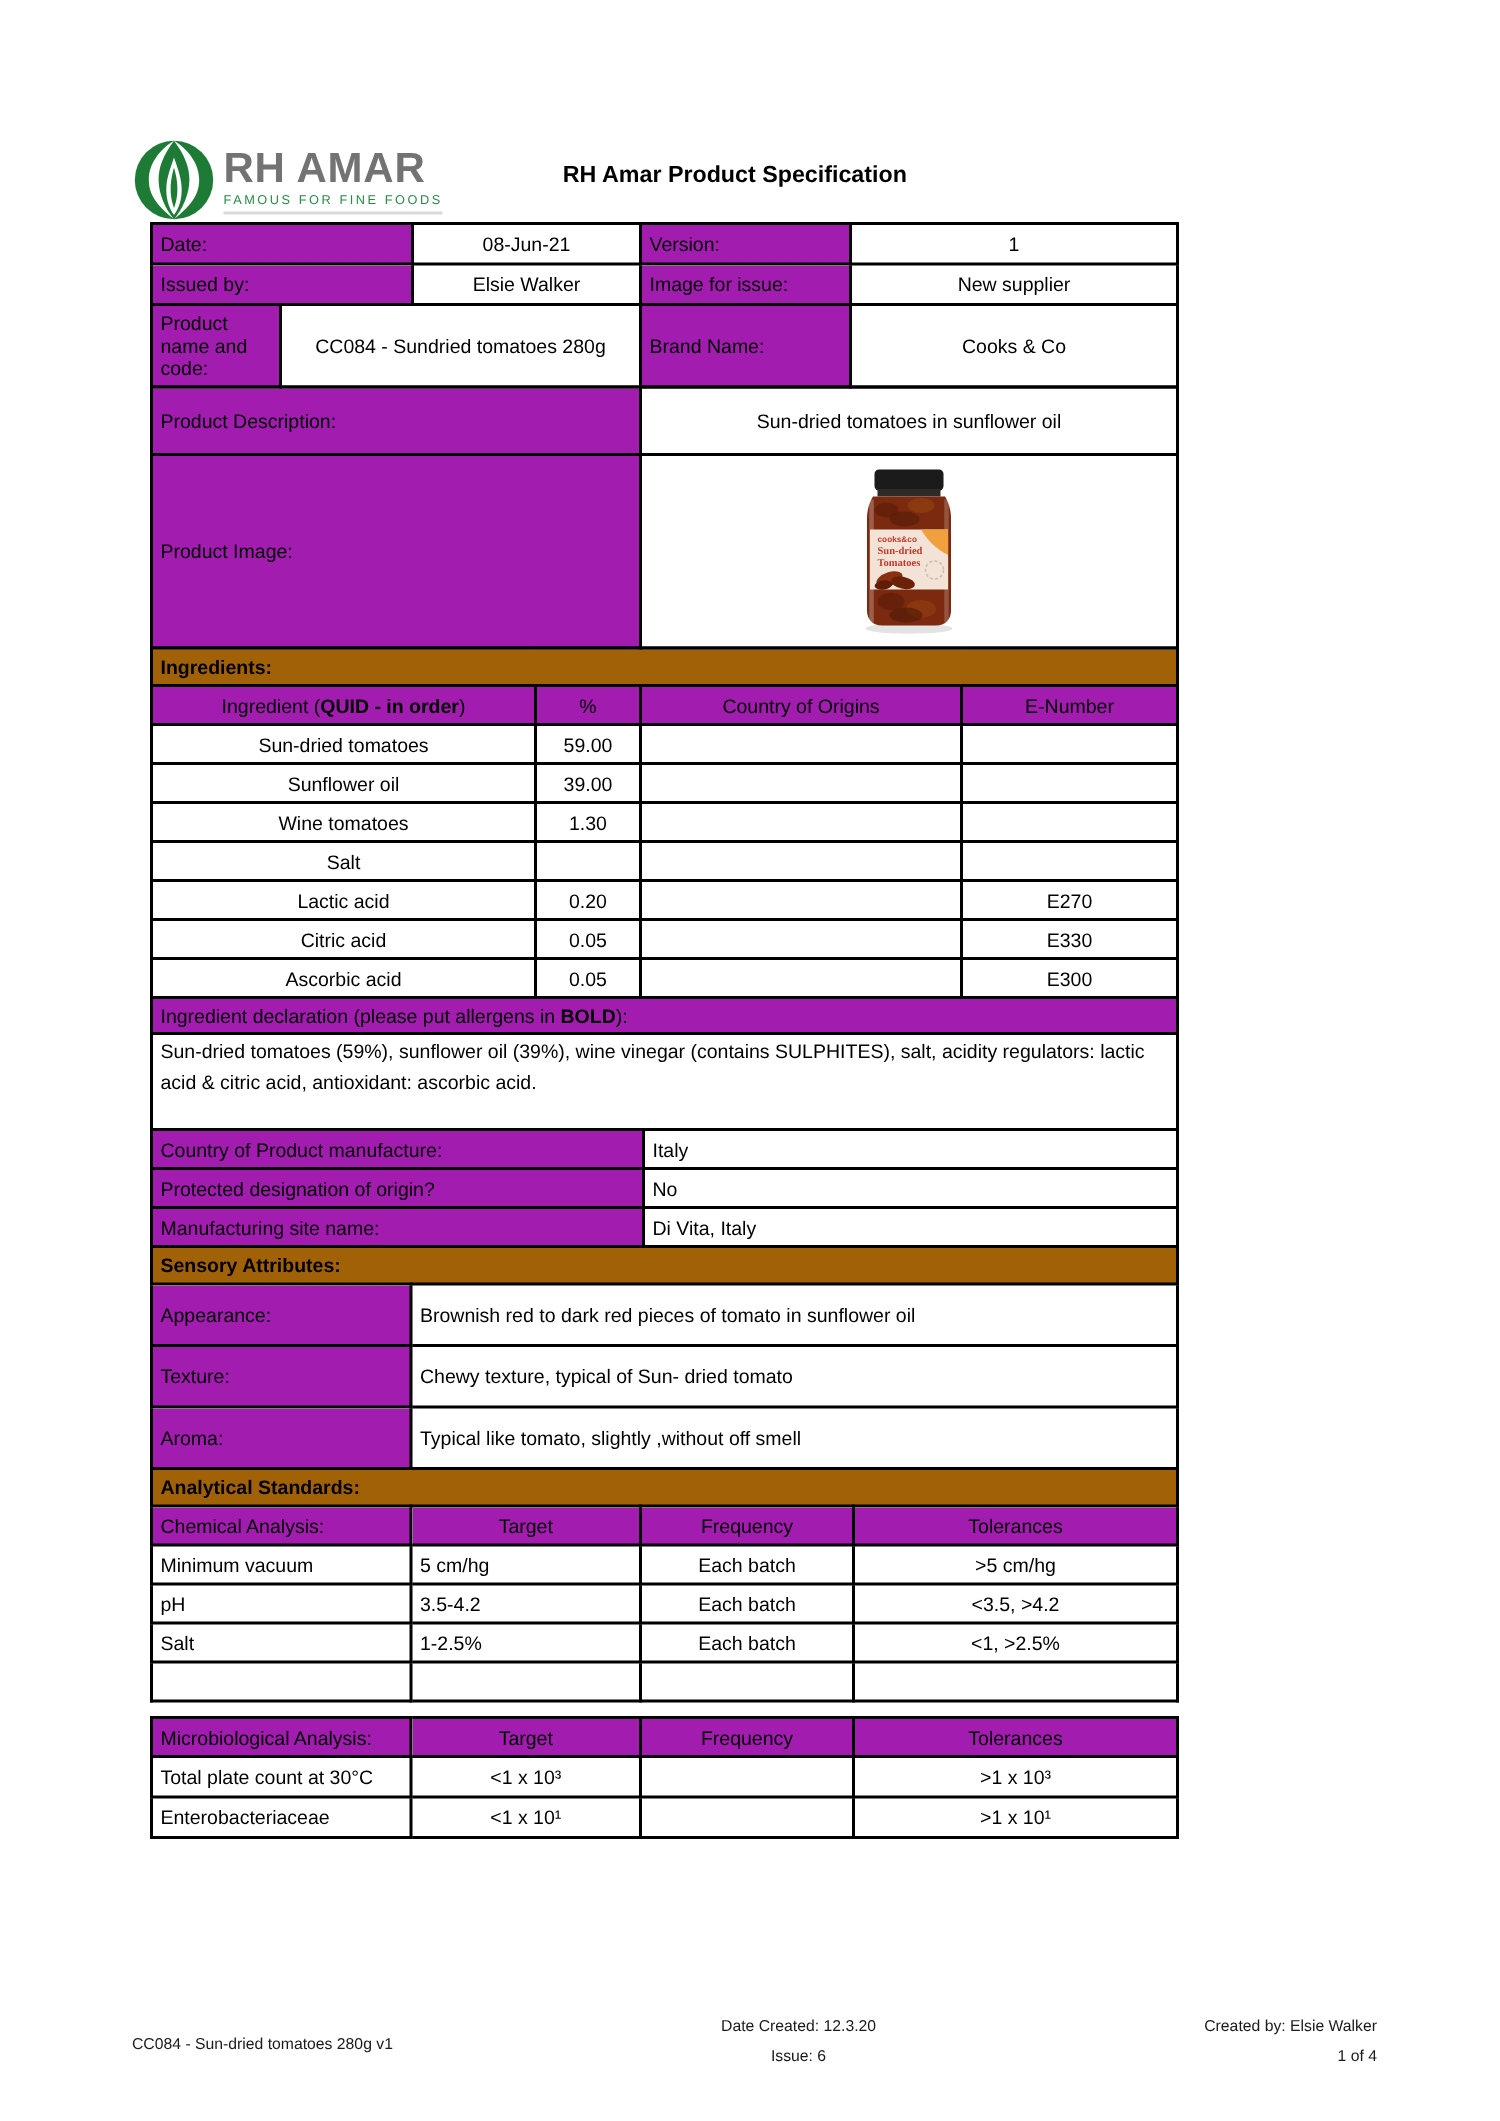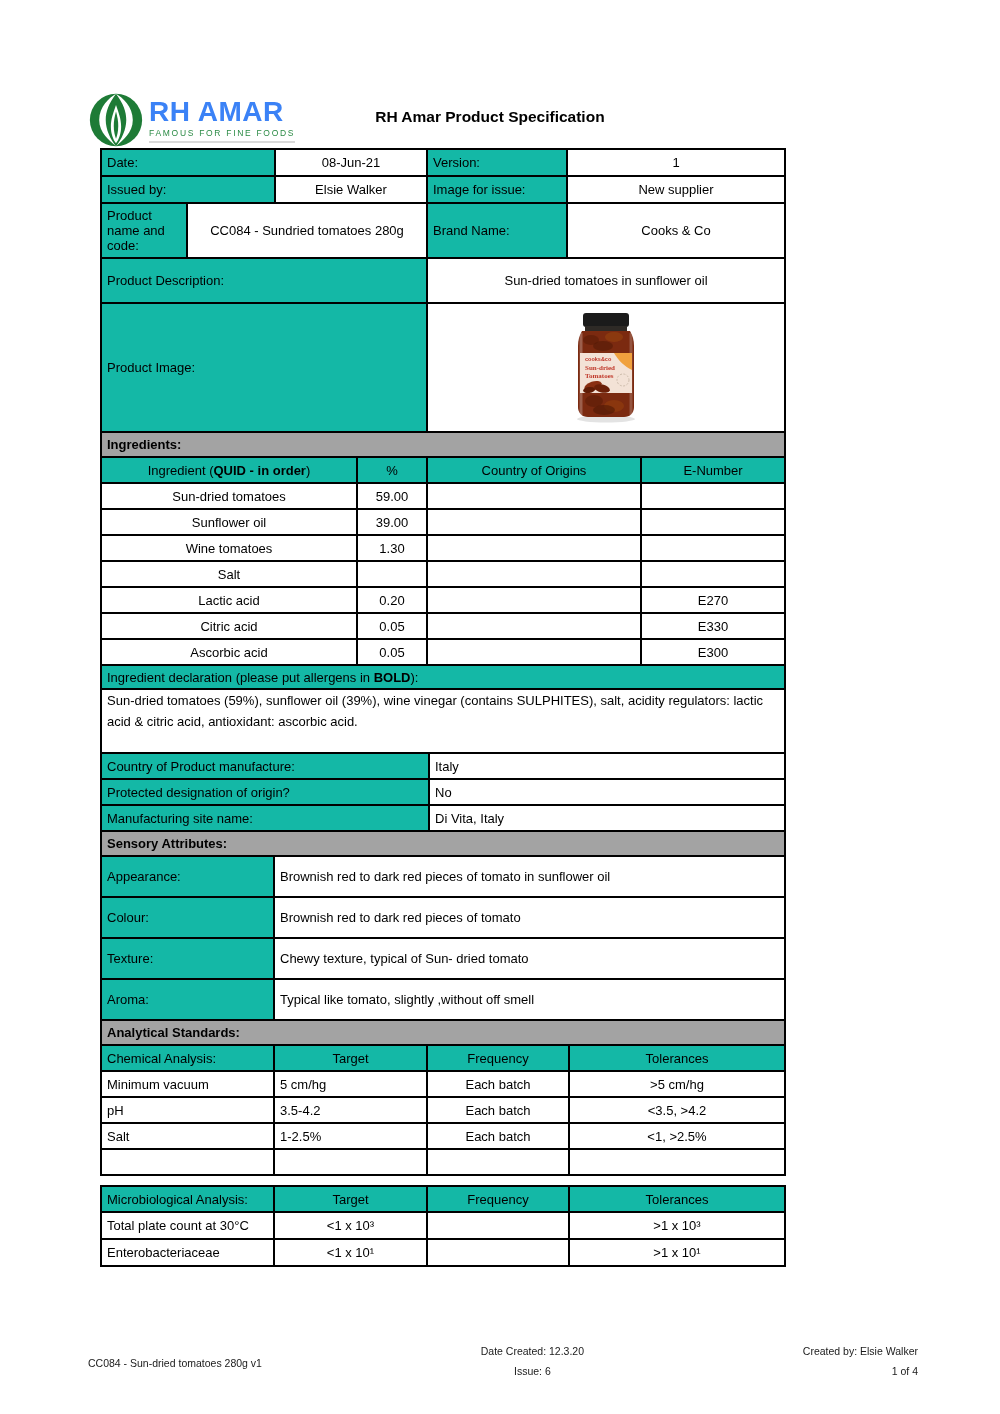--- a/index.html
+++ b/index.html
@@ -10,31 +10,31 @@
     color:#000;
     position:relative;
   }
   .page { position:relative; width:1000px; height:1414px; overflow:hidden; background:#fff; }
 
   
   .header { position:absolute; top:92px; left:88px; display:flex; align-items:flex-start; }
   .logo { display:flex; align-items:center; }
   .logo-mark { width:56px; height:56px; flex:0 0 auto; }
   .logo-textblock { margin-left:5px; }
-  .logo-brand { color:#3b82f6; font-weight:bold; font-size:28px; line-height:1; letter-spacing:0.5px; }
+  .logo-brand { color:#737373; font-weight:bold; font-size:28px; line-height:1; letter-spacing:0.5px; }
   .logo-tagline { color:#2a8a44; font-size:8.5px; letter-spacing:1.7px; margin-top:2px; padding-bottom:3px; border-bottom:2px solid #d9d9d9; white-space:nowrap; }
   .doc-title { font-weight:bold; font-size:15.5px; margin-left:80px; margin-top:16px; white-space:nowrap; }
 
   
   .tables { position:absolute; top:148px; left:100px; width:684px; }
   table.t { border-collapse:collapse; table-layout:fixed; width:684px; }
   table.stack { margin-top:-2px; }
   .t td { border:2px solid #000; font-size:13px; padding:1px 5px; vertical-align:middle; overflow:hidden; }
-  .g { background:#14b8a6; }
-  .sec { background:#a3a3a3; font-weight:bold; }
+  .g { background:#a21caf; }
+  .sec { background:#a16207; font-weight:bold; }
   .c { text-align:center; }
   .b { font-weight:bold; }
   tr.h27 td { height:27px; }
   tr.h26 td { height:26px; }
   tr.h25 td { height:25px; }
   tr.h24 td { height:24px; }
   tr.h41 td { height:41px; }
   tr.h45 td { height:45px; }
   tr.h55 td { height:55px; }
   tr.h60 td { height:64px; }
@@ -262,24 +262,20 @@
         </colgroup>
       <tbody>
           <tr class="h25">
         <td class="sec" colspan="2">Sensory Attributes:</td>
       </tr>
       <tr class="h41">
         <td class="g">Appearance:</td>
         <td>Brownish red to dark red pieces of tomato in sunflower oil</td>
       </tr>
       <tr class="h41">
-        <td class="g">Colour:</td>
-        <td>Brownish red to dark red pieces of tomato</td>
-      </tr>
-      <tr class="h41">
         <td class="g">Texture:</td>
         <td>Chewy texture, typical of Sun- dried tomato</td>
       </tr>
       <tr class="h41">
         <td class="g">Aroma:</td>
         <td>Typical like tomato, slightly ,without off smell</td>
       </tr>
     </tbody>
       </table>
 

